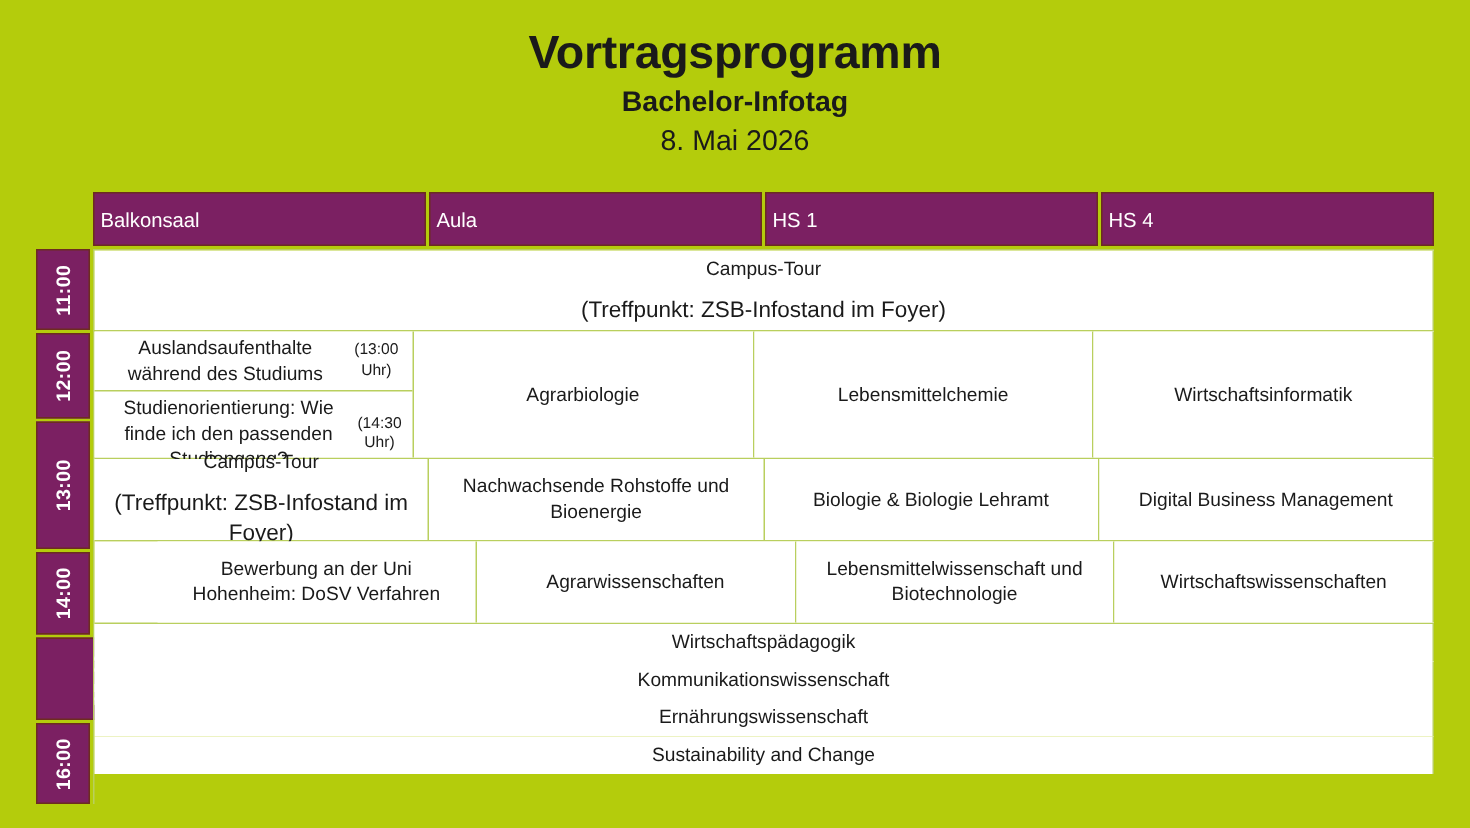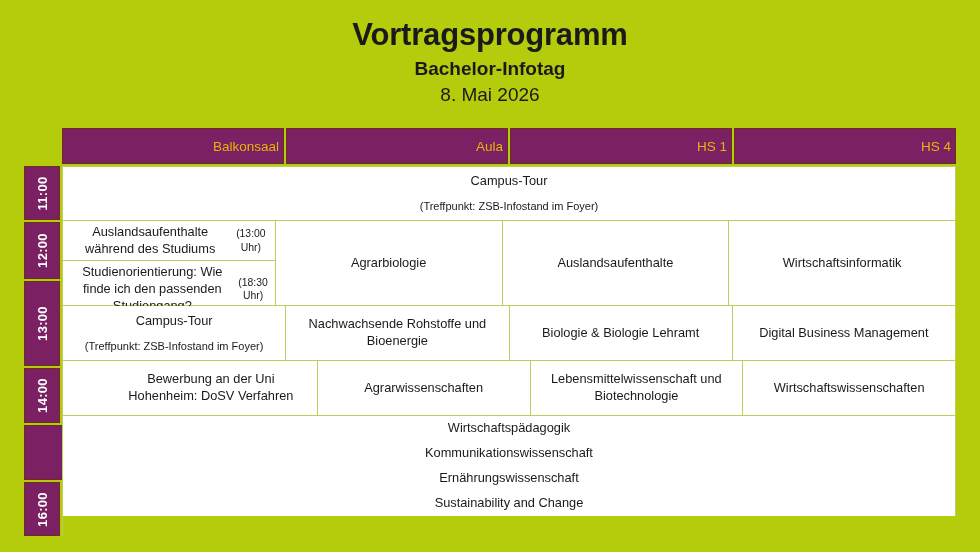--- a/index.html
+++ b/index.html
@@ -57,23 +57,23 @@
   }
 
   .header-row {
     display: flex;
     margin-left: 38px;
     gap: 2px;
   }
   .header-cell {
     flex: 1 1 0;
     background: #7b2062;
-    color: #eab308;
+    color: #ffffff;
     font-size: 13.5px;
-    text-align: right;
+    text-align: left;
     padding: 10px 4px 9px 4px;
     box-sizing: border-box;
     border: 1px solid #6d2d1f;
   }
 
   .body-area {
     display: flex;
     margin-top: 2px;
   }
 
@@ -129,21 +129,21 @@
     font-size: 12.8px;
     color: #1a1a1a;
     padding: 4px 7px;
     line-height: 1.32;
     background: #ffffff;
   }
   .cell.span-all {
     flex: 1 1 100%;
   }
   .cell-note {
-    font-size: 11px;
+    font-size: 15px;
     color: #1a1a1a;
     margin-top: 9px;
   }
   .cell-inline-note {
     font-size: 10.4px;
   }
 
   
   .cell.split {
     padding: 0;
@@ -223,28 +223,28 @@
           </div>
         </div>
 
 
         <div class="grid-row h-r3">
           <div class="cell split">
             <div class="split-part first">
               <span>Auslandsaufenthalte während des Studiums</span>&nbsp;<span class="cell-inline-note">(13:00 Uhr)</span>
             </div>
             <div class="split-part">
-              <span>Studienorientierung: Wie finde ich den passenden Studiengang?</span>&nbsp;<span class="cell-inline-note">(18:30 Uhr)</span>
+              <span>Studienorientierung: Wie finde ich den passenden Studiengang?</span>&nbsp;<span class="cell-inline-note">(14:30 Uhr)</span>
             </div>
           </div>
           <div class="cell">
             <span>Agrarbiologie</span>
           </div>
           <div class="cell">
-            <span>Auslandsaufenthalte</span>
+            <span>Lebensmittelchemie</span>
           </div>
           <div class="cell">
             <span>Wirtschaftsinformatik</span>
           </div>
         </div>
 
         <div class="grid-row h-r4">
           <div class="cell">
             <span>Campus-Tour</span>
             <span class="cell-note">(Treffpunkt: ZSB-Infostand im Foyer)</span>

